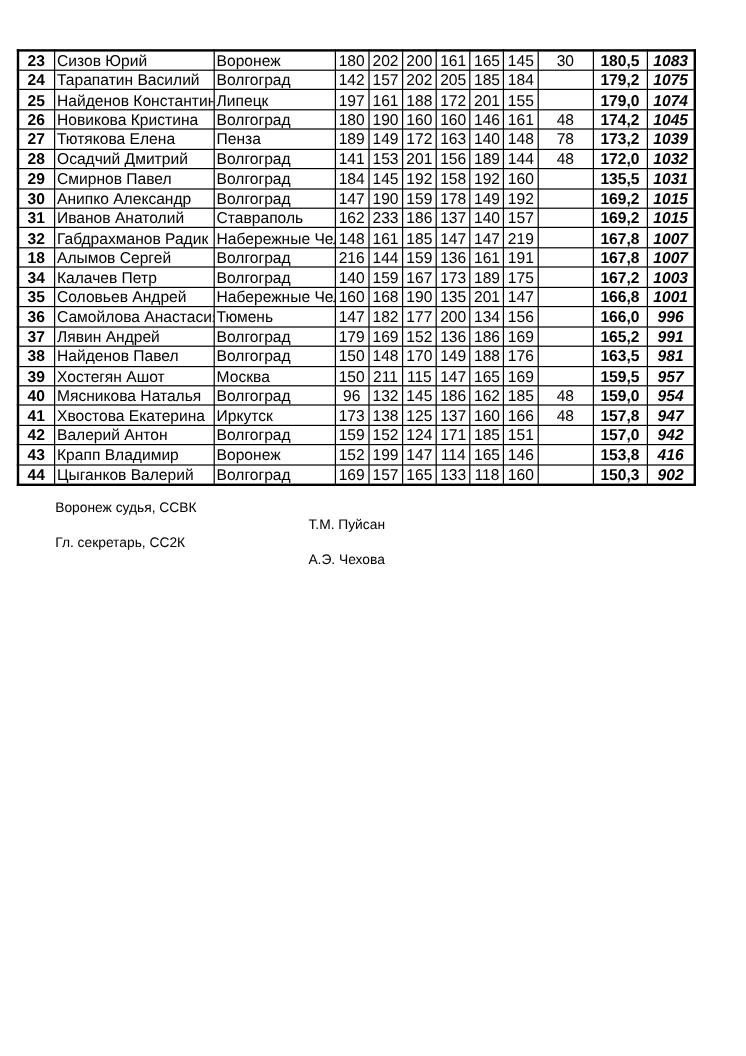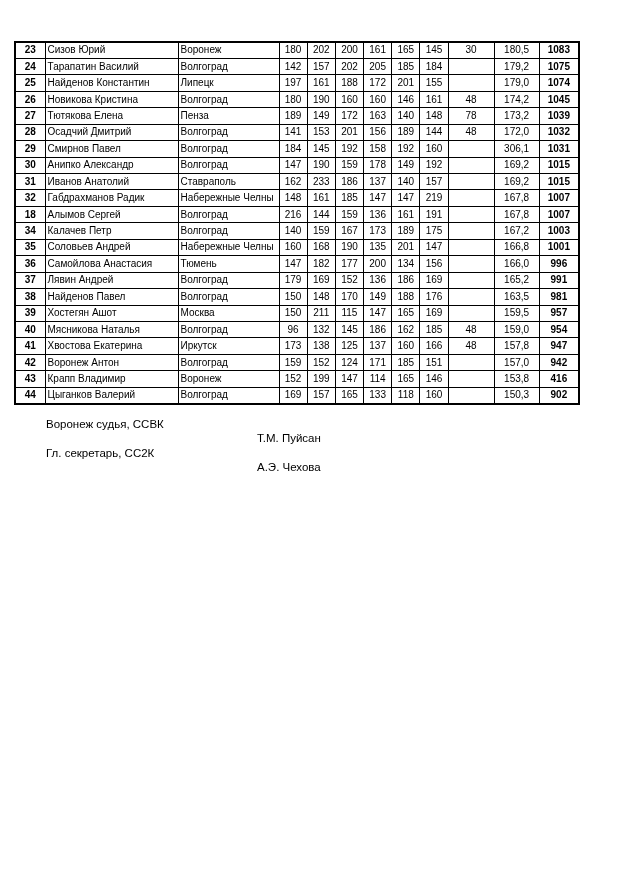--- a/index.html
+++ b/index.html
@@ -14,38 +14,38 @@
     overflow: hidden;
   }
   table.results {
     position: absolute;
     left: 14px;
     top: 41px;
     width: 564px;
     border-collapse: collapse;
     table-layout: fixed;
     border: 2px solid #000000;
-    font-size: 10px;
+    font-size: 13px;
   }
   table.results td {
     border: 1px solid #000000;
     height: 16.45px;
     padding: 0 2px;
     white-space: nowrap;
     overflow: hidden;
     line-height: 1;
     vertical-align: middle;
   }
   td.c-rank  { text-align: center; font-weight: bold; }
   td.c-name  { text-align: left; padding-left: 5px; }
   td.c-city  { padding: 0 1px; }
   td.c-game  { text-align: center; }
   td.c-hcp   { text-align: center; }
-  td.c-avg   { text-align: center; font-weight: normal; }
-  td.c-total { text-align: center; font-weight: bold; }
+  td.c-avg   { text-align: center; font-weight: bold; }
+  td.c-total { text-align: center; font-weight: bold; font-style: italic; }
   .footer-line {
     position: absolute;
     left: 0;
     width: 622px;
     font-size: 11.5px;
     line-height: 13px;
   }
   .footer-line .flabel { position: absolute; left: 46px; white-space: nowrap; }
   .footer-line .fname  { position: absolute; left: 257px; white-space: nowrap; margin-top: 14px; }
   .judge-line     { top: 418px; }
@@ -166,21 +166,21 @@
       <td class="c-rank">29</td>
       <td class="c-name">Смирнов Павел</td>
       <td class="c-city">Волгоград</td>
       <td class="c-game">184</td>
       <td class="c-game">145</td>
       <td class="c-game">192</td>
       <td class="c-game">158</td>
       <td class="c-game">192</td>
       <td class="c-game">160</td>
       <td class="c-hcp"></td>
-      <td class="c-avg">306,1</td>
+      <td class="c-avg">135,5</td>
       <td class="c-total">1031</td>
     </tr>
 
     <tr>
       <td class="c-rank">30</td>
       <td class="c-name">Анипко Александр</td>
       <td class="c-city">Волгоград</td>
       <td class="c-game">147</td>
       <td class="c-game">190</td>
       <td class="c-game">159</td>
@@ -352,21 +352,21 @@
       <td class="c-game">137</td>
       <td class="c-game">160</td>
       <td class="c-game">166</td>
       <td class="c-hcp">48</td>
       <td class="c-avg">157,8</td>
       <td class="c-total">947</td>
     </tr>
 
     <tr>
       <td class="c-rank">42</td>
-      <td class="c-name">Воронеж Антон</td>
+      <td class="c-name">Валерий Антон</td>
       <td class="c-city">Волгоград</td>
       <td class="c-game">159</td>
       <td class="c-game">152</td>
       <td class="c-game">124</td>
       <td class="c-game">171</td>
       <td class="c-game">185</td>
       <td class="c-game">151</td>
       <td class="c-hcp"></td>
       <td class="c-avg">157,0</td>
       <td class="c-total">942</td>

